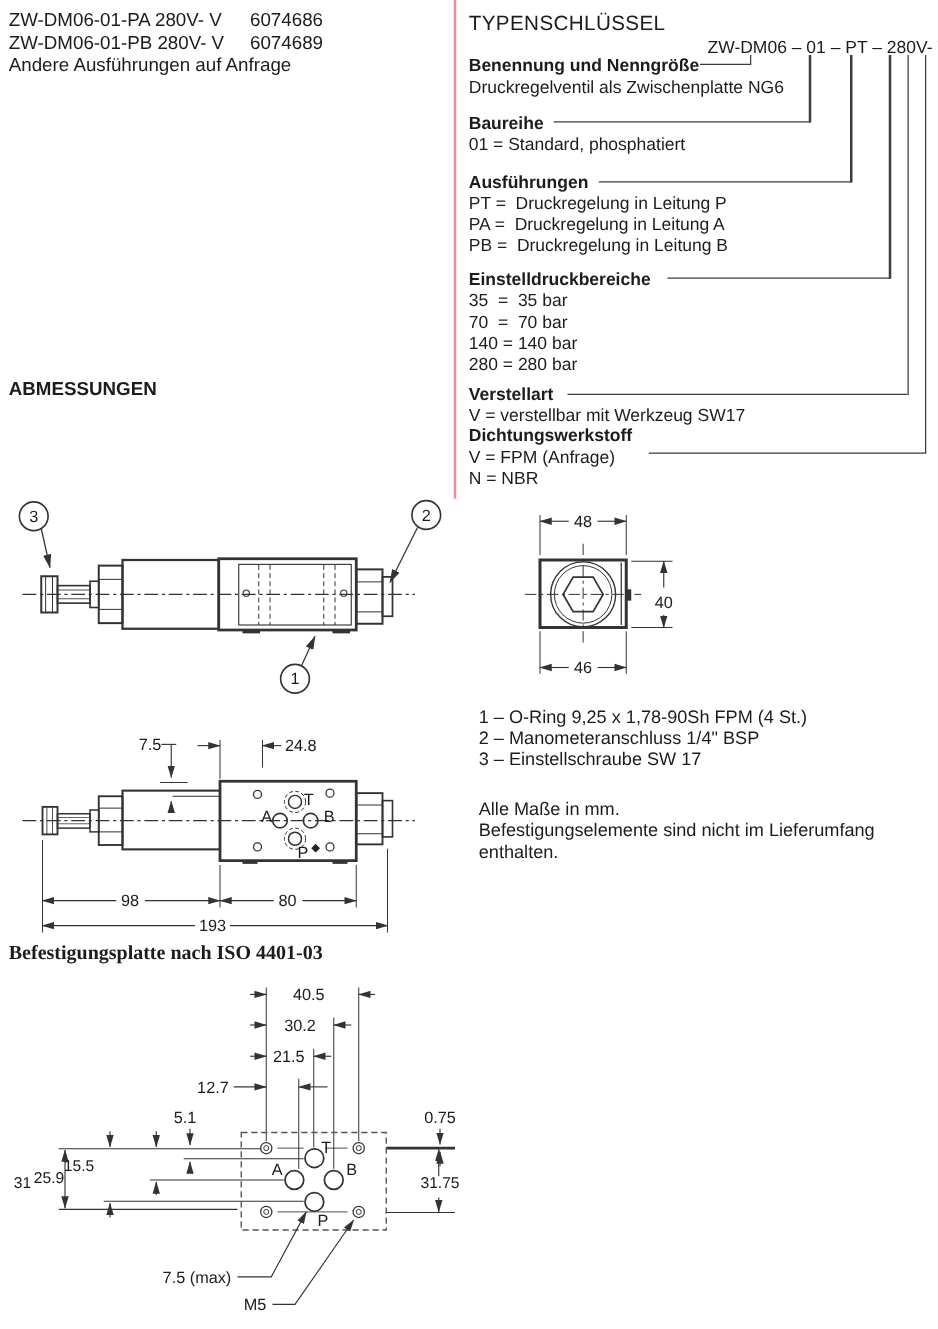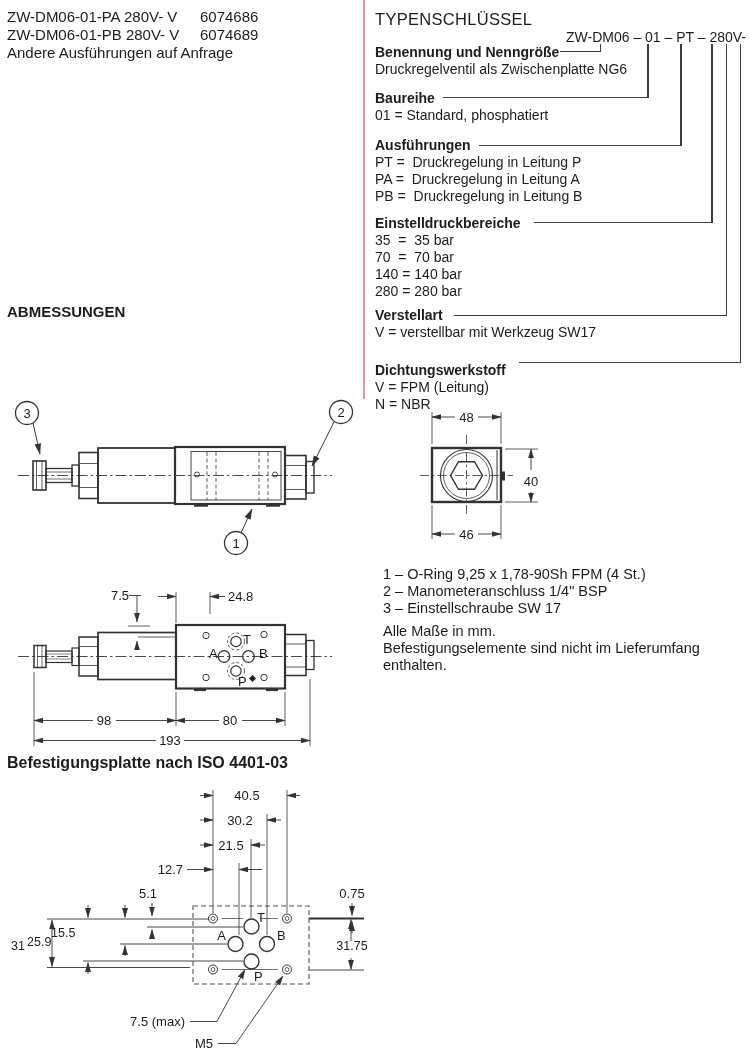--- a/index.html
+++ b/index.html
@@ -15,23 +15,23 @@
   .tk-code{left:566px;top:29px;font-size:14px;}
   .tk-sec{left:375px;width:330px;font-size:14px;}
   .tk-head{font-weight:bold;height:17px;}
   .tk-line{height:17px;white-space:pre;}
   .hline,.vline{position:absolute;background:#3c3c3c;}
   .hline{height:1.5px;}
   .vline{width:1.5px;}
   .redline{position:absolute;left:363px;top:0;width:2px;height:399px;background:#f09090;}
   .sec-title{font-weight:bold;}
   .abm{left:7px;top:303px;font-size:15px;}
-  .plate-t{left:7px;top:754px;font-size:16px;}
+  .plate-t{left:7px;top:754px;font-size:16px;font-family:Liberation Serif, serif;}
   .legend{left:383px;top:566px;font-size:14.5px;line-height:17px;}
-  .legend .notes{margin-top:6px;}
+  .legend .notes{margin-top:23px;}
   svg{position:absolute;overflow:visible;}
   svg text{font-family:"Liberation Sans",sans-serif;fill:#1c1c1c;}
   .dim{font-size:13px;}
   .dim2{font-size:12.5px;}
   .port{font-size:13px;}
   .co{font-size:13px;}
 </style>
 </head>
 <body>
 
@@ -68,23 +68,23 @@
   <div class="tk-head">Einstelldruckbereiche</div>
   <div class="tk-line">35  =  35 bar</div>
   <div class="tk-line">70  =  70 bar</div>
   <div class="tk-line">140 = 140 bar</div>
   <div class="tk-line">280 = 280 bar</div>
 </div>
 <div class="abs tk-sec" style="top:307px">
   <div class="tk-head">Verstellart</div>
   <div class="tk-line">V = verstellbar mit Werkzeug SW17</div>
 </div>
-<div class="abs tk-sec" style="top:362px">
+<div class="abs tk-sec" style="top:340px">
   <div class="tk-head">Dichtungswerkstoff</div>
-  <div class="tk-line">V = FPM (Leitung)</div>
+  <div class="tk-line">V = FPM (Anfrage)</div>
   <div class="tk-line">N = NBR</div>
 </div>
 
 <div class="hline" style="left:560px;top:50.5px;width:40px"></div>
 <div class="vline" style="left:599.5px;top:44px;height:8px"></div>
 <div class="hline" style="left:443px;top:96.5px;width:205px"></div>
 <div class="vline" style="left:647px;top:44px;height:54px"></div>
 <div class="hline" style="left:479px;top:144.5px;width:202px"></div>
 <div class="vline" style="left:680px;top:44px;height:102px"></div>
 <div class="hline" style="left:534px;top:221.5px;width:178px"></div>

